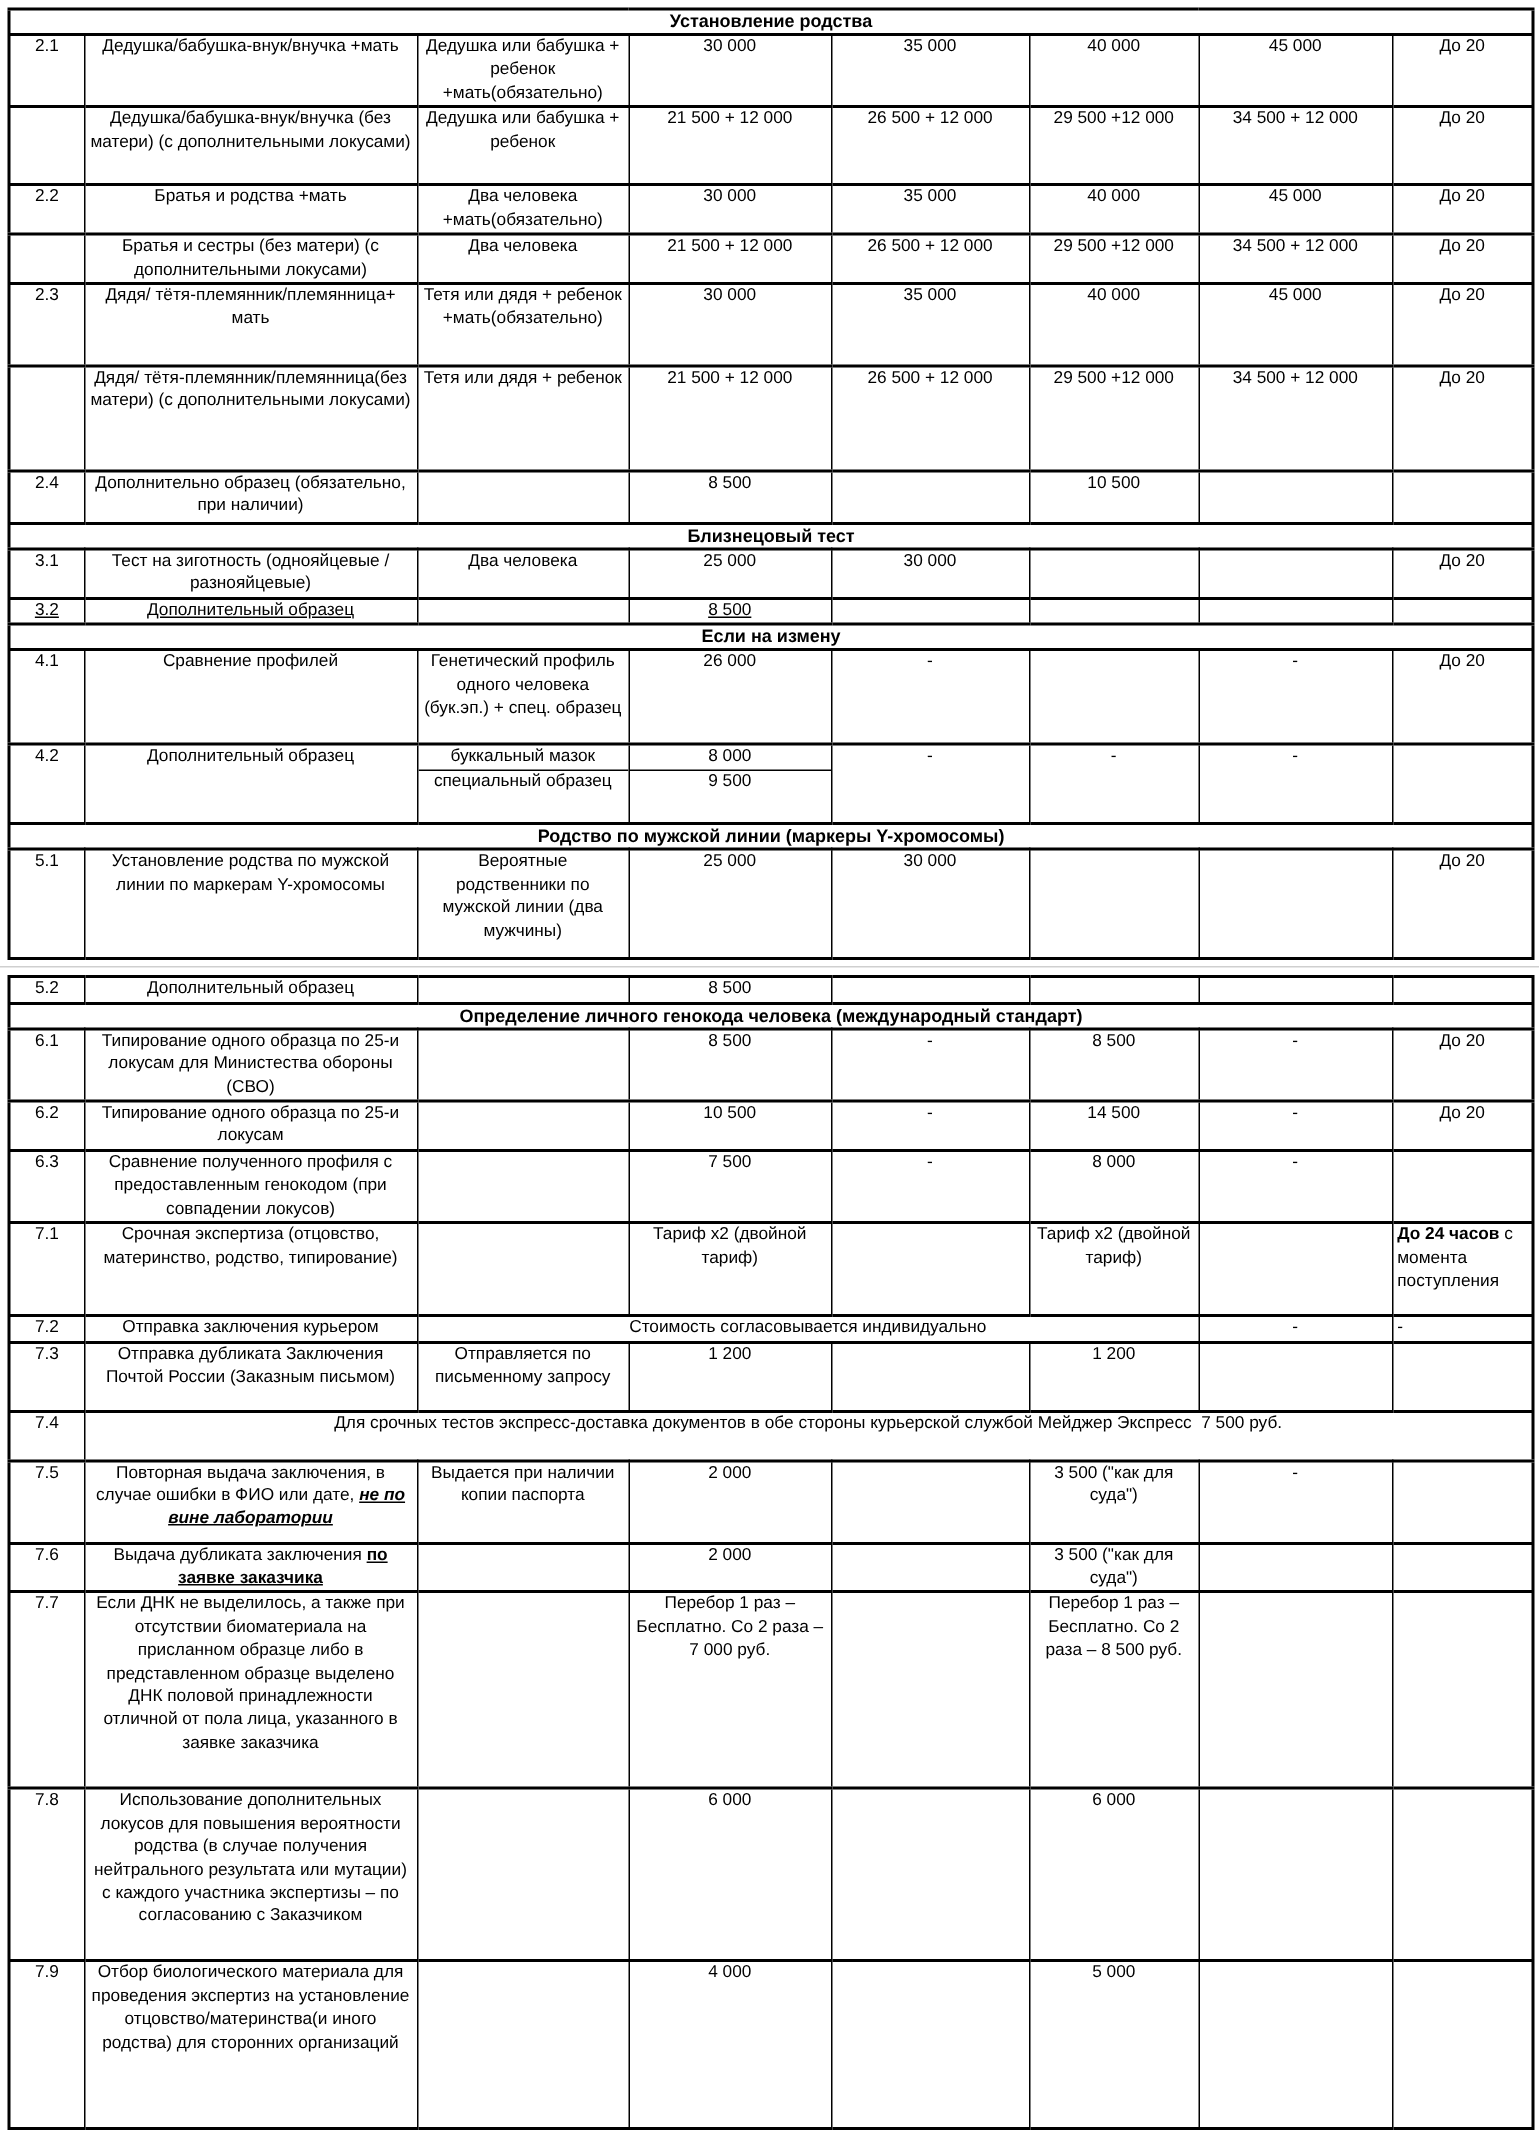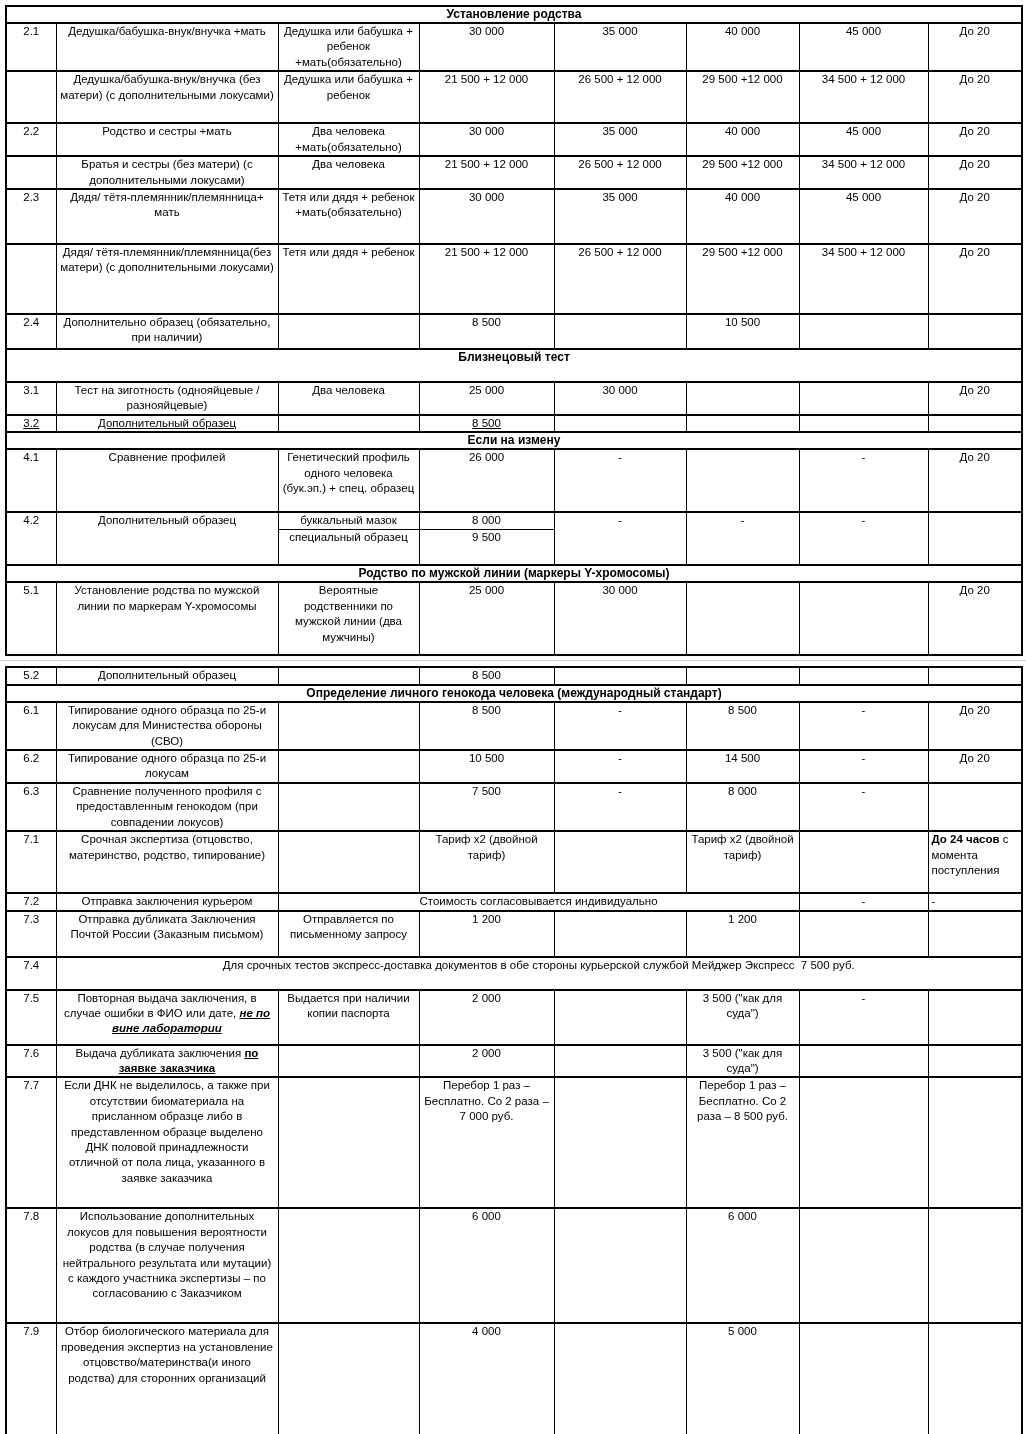--- a/index.html
+++ b/index.html
@@ -60,21 +60,21 @@
           <td>Дедушка/бабушка-внук/внучка (без матери) (с дополнительными локусами)</td>
           <td>Дедушка или бабушка + ребенок</td>
           <td>21 500 + 12 000</td>
           <td>26 500 + 12 000</td>
           <td>29 500 +12 000</td>
           <td>34 500 + 12 000</td>
           <td>До 20</td>
         </tr>
         <tr style="height: 33px; margin-top: 34px;">
           <td>2.2</td>
-          <td>Родство и сестры +мать</td>
+          <td>Братья и родства +мать</td>
           <td>Два человека +мать(обязательно)</td>
           <td>30 000</td>
           <td>35 000</td>
           <td>40 000</td>
           <td>45 000</td>
           <td>До 20</td>
         </tr>
         <tr style="height: 21px; border-radius: 10px;">
           <td></td>
           <td>Братья и сестры (без матери) (с дополнительными локусами)</td>
@@ -108,21 +108,21 @@
         <tr style="height: 35px;">
           <td>2.4</td>
           <td>Дополнительно образец (обязательно, при наличии)</td>
           <td></td>
           <td>8 500</td>
           <td></td>
           <td>10 500</td>
           <td></td>
           <td></td>
         </tr>
-        <tr style="height: 33px;">
+        <tr style="height: 17px;">
           <td colspan="8" class="sec">Близнецовый тест</td>
         </tr>
         <tr style="height: 33px;">
           <td>3.1</td>
           <td>Тест на зиготность (однояйцевые /разнояйцевые)</td>
           <td>Два человека</td>
           <td>25 000</td>
           <td>30 000</td>
           <td></td>
           <td></td>

